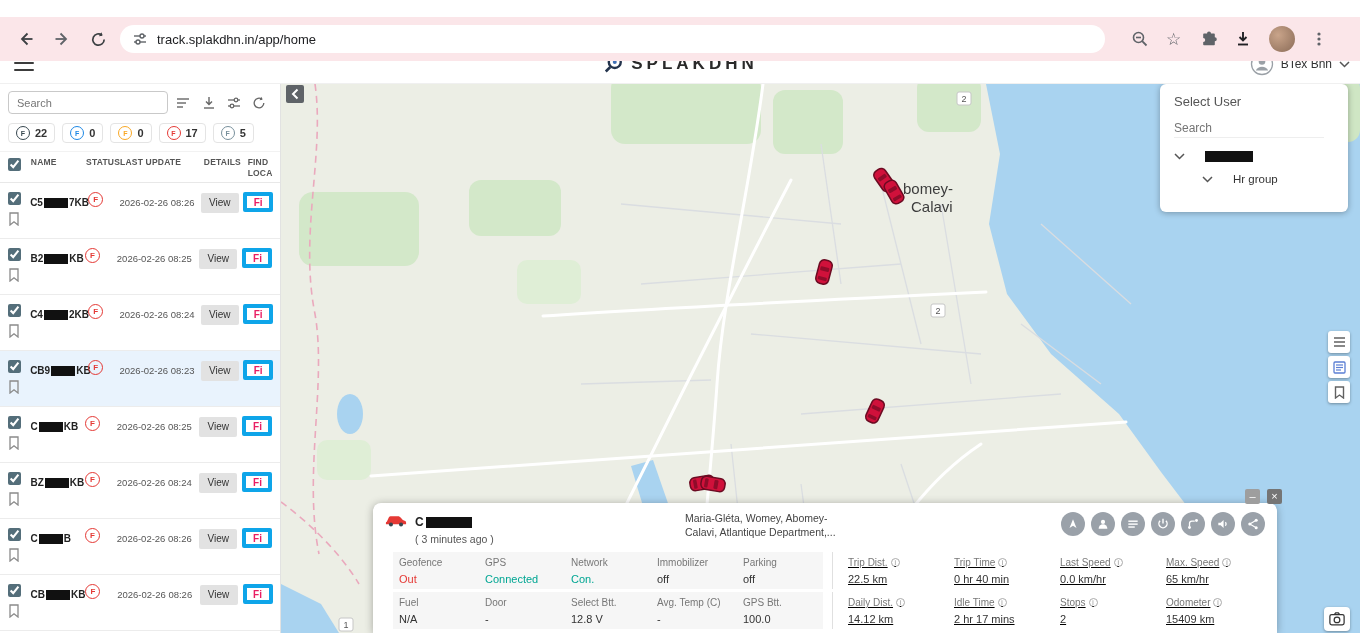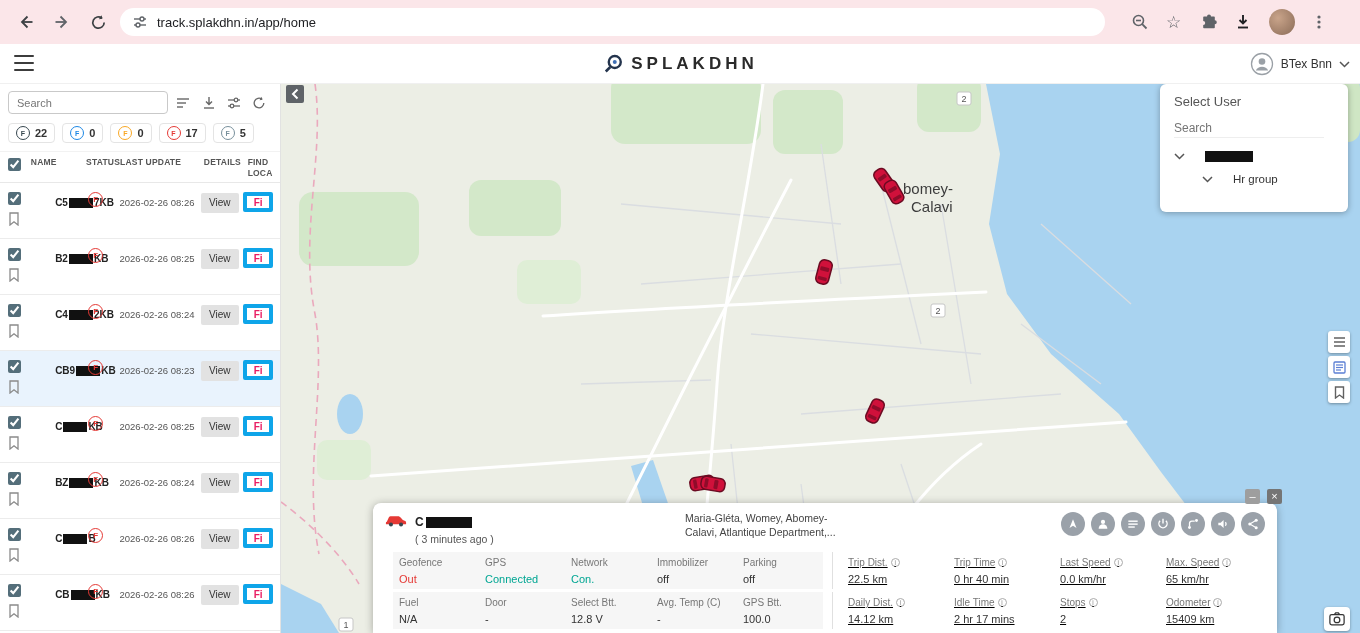--- a/index.html
+++ b/index.html
@@ -1,21 +1,21 @@
 <!DOCTYPE html>
 <html><head>
 <meta charset="utf-8">
 <style>
   * { box-sizing: border-box; }
   body { margin: 0; font-family: "Liberation Sans", sans-serif; background: #fff; }
   #app { position: relative; width: 1360px; height: 633px; overflow: hidden; background: #fff; }
   svg text { font-family: "Liberation Sans", sans-serif; }
 
   
-  .browser-bar { position: absolute; top: 0; left: 0; width: 1360px; height: 44px; background: #fbe6e9; display: flex; align-items: center; padding: 0 12px; gap: 8px; z-index: 50; }
+  .browser-bar { position: absolute; top: 17px; left: 0; width: 1360px; height: 44px; background: #fbe6e9; display: flex; align-items: center; padding: 0 12px; gap: 8px; z-index: 50; }
   .nav-btn { width: 28px; height: 28px; display: flex; align-items: center; justify-content: center; border-radius: 50%; flex: 0 0 auto; }
   .url-bar { height: 28px; width: 985px; background: #fff; border-radius: 14px; display: flex; align-items: center; padding: 0 12px; gap: 9px; }
   .url-text { font-size: 13px; color: #202124; }
   .browser-right { display: flex; align-items: center; gap: 17px; margin-left: 18px; }
   .b-avatar { width: 26px; height: 26px; border-radius: 50%; background: radial-gradient(circle at 35% 35%, #c9a48a, #8a6b57); }
   .star-glyph { font-size: 17px; color: #5f6368; line-height: 1; }
 
   
   .app-header { position: absolute; top: 44px; left: 0; width: 1360px; height: 40px; background: #fff; border-bottom: 1px solid #f0f0f0; z-index: 40; }
   .hamburger { position: absolute; left: 14px; top: 11px; width: 20px; height: 16px; display: flex; flex-direction: column; justify-content: space-between; }
@@ -39,21 +39,21 @@
   .col-check { width: 24px; }
   .col-name  { width: 58px; }
   .col-status{ width: 34px; }
   .col-update{ width: 88px; }
   .col-details{ width: 46px; }
   .col-find  { width: 40px; }
   .vrow { display: flex; align-items: flex-start; padding: 9px 0 0 8px; height: 56px; border-bottom: 1px solid #ececec; background: #fff; }
   .vrow.selected { background: #e9f3fd; }
   .vrow .col-check { display: flex; flex-direction: column; gap: 7px; align-items: flex-start; }
   input[type="checkbox"] { width: 13px; height: 13px; accent-color: #546e7a; margin: 0; }
-  .vname { font-size: 10px; font-weight: bold; color: #222; display: inline-flex; align-items: center; gap: 1px; margin-left: 25px; }
+  .vname { font-size: 10px; font-weight: bold; color: #222; display: inline-flex; align-items: center; gap: 1px; }
   .redact { display: inline-block; width: 24px; height: 10px; background: #111; }
   .status-badge { width: 15px; height: 15px; border-radius: 50%; border: 1.5px solid #e53935; color: #e53935; font-size: 8px; font-weight: bold; display: flex; align-items: center; justify-content: center; }
   .vupdate { font-size: 9.5px; color: #555; }
   .view-btn { width: 38px; height: 20px; background: #e2e2e2; border: none; border-radius: 2px; font-size: 10px; color: #333; font-family: inherit; cursor: pointer; }
   .find-btn { width: 30px; height: 20px; background: #fff; border: 4px solid #0ea5e9; border-radius: 2px; font-size: 10px; color: #e91e63; font-weight: bold; font-family: inherit; cursor: pointer; }
 
   
   .map { position: absolute; top: 84px; left: 281px; width: 1079px; height: 549px; background: #eceee5; z-index: 1; }
   .map-collapse { position: absolute; left: 286px; top: 85px; width: 18px; height: 18px; background: #5f6368; border-radius: 2px; display: flex; align-items: center; justify-content: center; z-index: 6; }
   .map-ctrl { position: absolute; left: 1328px; width: 22px; height: 22px; background: #fff; border-radius: 3px; box-shadow: 0 1px 3px rgba(0,0,0,.35); display: flex; align-items: center; justify-content: center; z-index: 6; }

